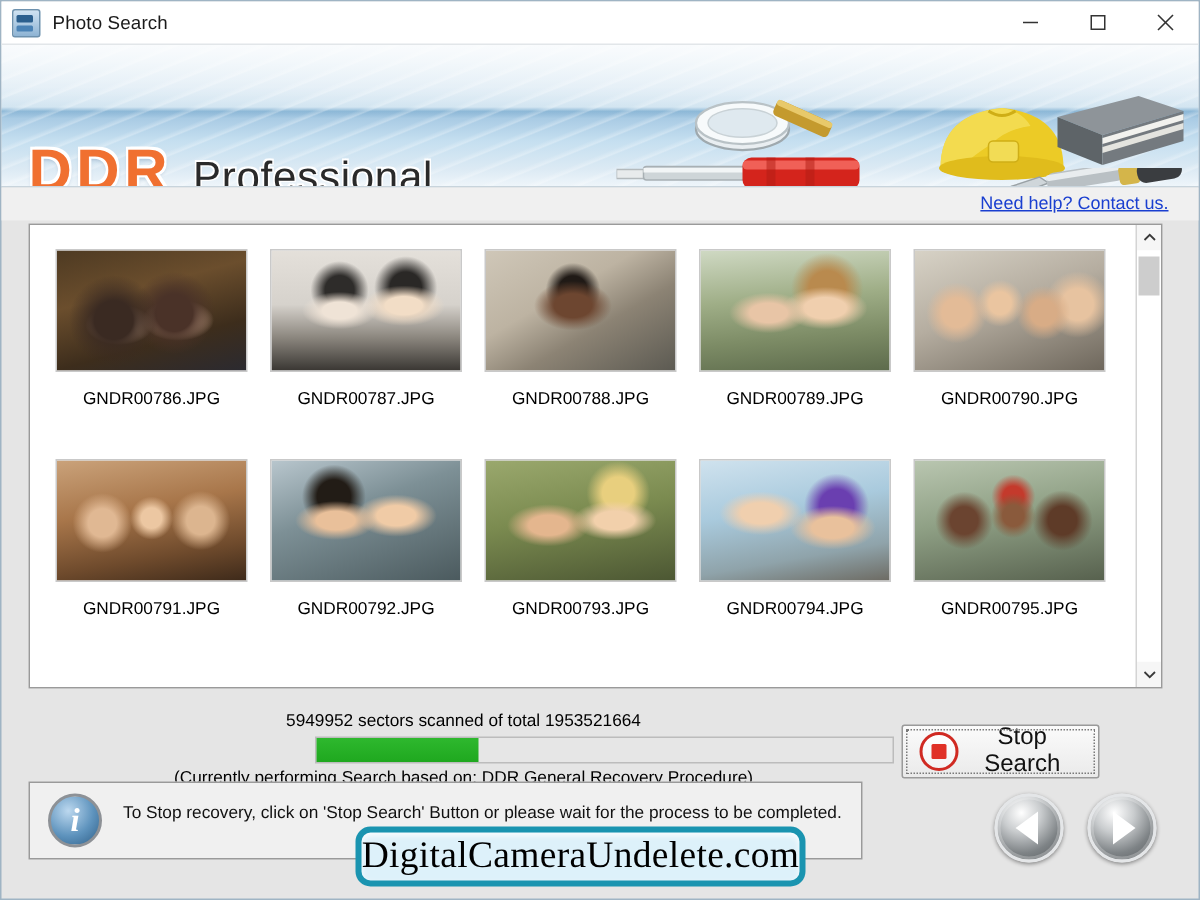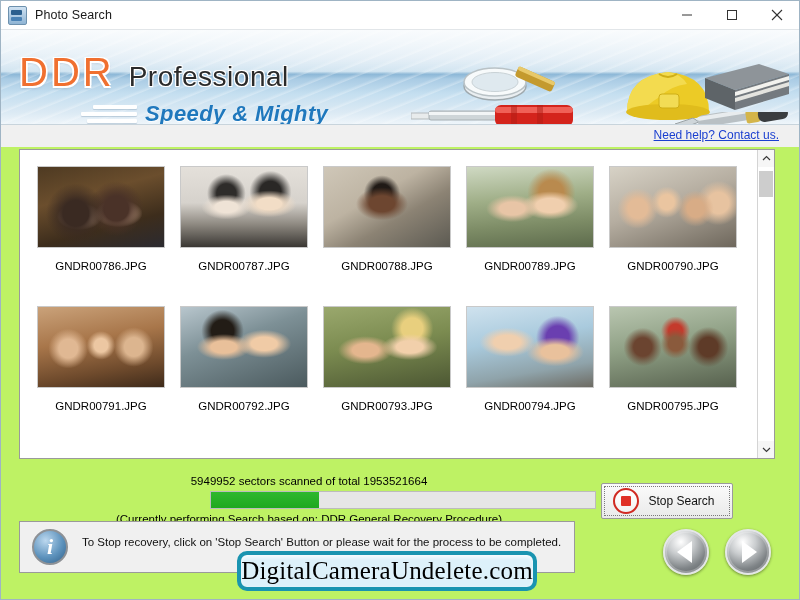--- a/index.html
+++ b/index.html
@@ -8,21 +8,21 @@
     overflow: hidden;
     background: #ffffff;
     font-family: "Liberation Sans", sans-serif;
   }
 
   #app {
     position: relative;
     width: 800px; height: 600px;
     box-sizing: border-box;
     border: 1px solid #9fb4c4;
-    background: #bef264;
+    background: #e5e5e5;
   }
 
   
   .titlebar {
     position: relative;
     height: 28px;
     background: #ffffff;
     border-bottom: 1px solid #e2e6e9;
     display: flex;
     align-items: center;
@@ -96,29 +96,30 @@
     background: linear-gradient(180deg, rgba(255,255,255,.72), rgba(255,255,255,0));
   }
   .logo-block {
     position: absolute;
     left: 18px; top: 20px;
     z-index: 4;
   }
   .logo-line1 { display: flex; align-items: baseline; }
   .ddr {
     font-size: 40px;
-    font-weight: normal;
+    font-weight: bold;
     font-style: normal;
     color: #f07030;
     letter-spacing: 3px;
     font-family: "Liberation Sans", sans-serif;
     text-shadow:
       -1.5px -1.5px 0 #ffffff, 1.5px -1.5px 0 #ffffff,
       -1.5px 1.5px 0 #ffffff, 1.5px 1.5px 0 #ffffff,
       0 2px 3px rgba(90,120,150,.45);
+    margin-top: 42px;
   }
   .professional {
     font-size: 28px;
     color: #2a2a2a;
     margin-left: 14px;
     letter-spacing: .5px;
     text-shadow: -1px -1px 0 #fff, 1px -1px 0 #fff, -1px 1px 0 #fff, 1px 1px 0 #fff;
   }
   .speedy-row {
     display: flex; align-items: center;
@@ -347,21 +348,21 @@
   }
   .stop-icon i {
     width: 10px; height: 10px;
     background: #e03127;
     border-radius: 1px;
     display: block;
   }
   .stop-label {
     flex: 1;
     text-align: center;
-    font-size: 12px;
+    font-size: 16px;
     color: #111;
     padding-right: 8px;
   }
 
   
   .infobar {
     position: absolute;
     left: 18px; top: 520px;
     width: 556px; height: 52px;
     background: #f0f0f0;

